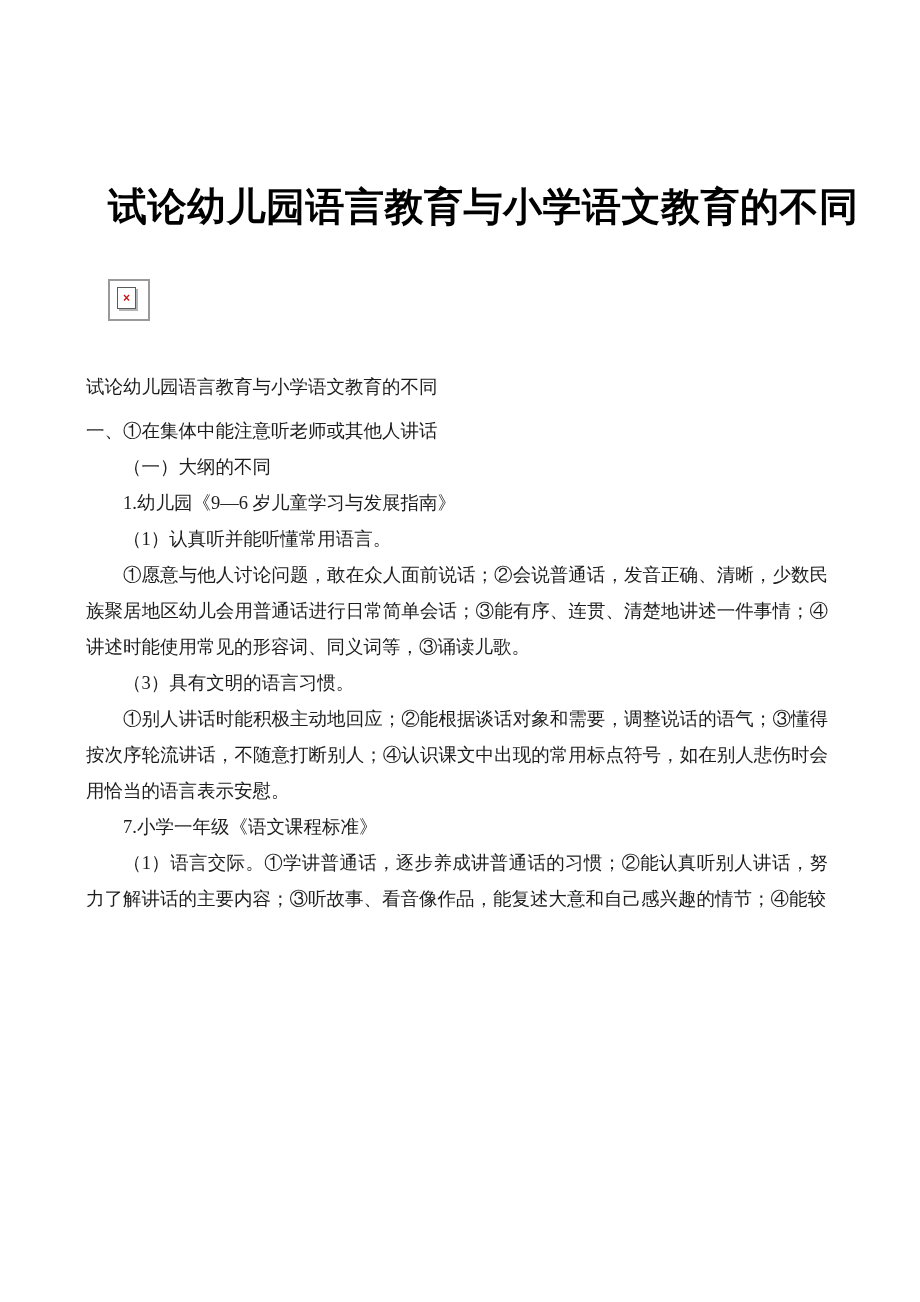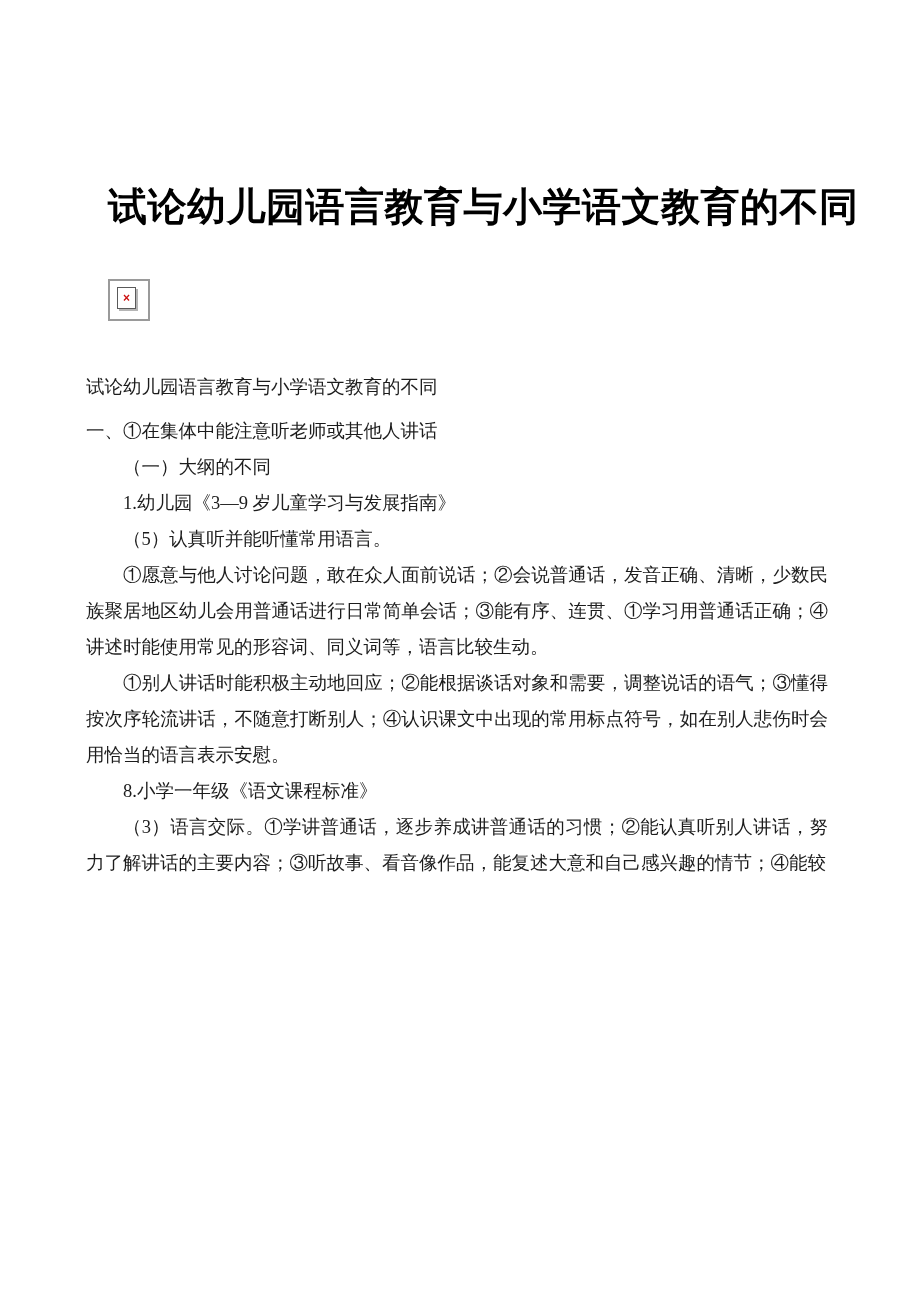--- a/index.html
+++ b/index.html
@@ -84,21 +84,22 @@
   <div class="img-frame">
     <span class="img-box">
       <span class="red-x">×</span>
     </span>
   </div>
 
   <div class="content">
     <p class="gap-after">试论幼儿园语言教育与小学语文教育的不同</p>
     <p>一、①在集体中能注意听老师或其他人讲话</p>
     <p class="ind">（一）大纲的不同</p>
-    <p class="ind">1.幼儿园《3—9 岁儿童学习与发展指南》</p>
-    <p class="ind">（5）认真听并能听懂常用语言。</p>
-    <p class="ind">①愿意与他人讨论问题，敢在众人面前说话；②会说普通话，发音正确、清晰，少数民族聚居地区幼儿会用普通话进行日常简单会话；③能有序、连贯、①学习用普通话正确；④讲述时能使用常见的形容词、同义词等，语言比较生动。</p>
+    <p class="ind">1.幼儿园《9—6 岁儿童学习与发展指南》</p>
+    <p class="ind">（1）认真听并能听懂常用语言。</p>
+    <p class="ind">①愿意与他人讨论问题，敢在众人面前说话；②会说普通话，发音正确、清晰，少数民族聚居地区幼儿会用普通话进行日常简单会话；③能有序、连贯、清楚地讲述一件事情；④讲述时能使用常见的形容词、同义词等，③诵读儿歌。</p>
+    <p class="ind">（3）具有文明的语言习惯。</p>
     <p class="ind">①别人讲话时能积极主动地回应；②能根据谈话对象和需要，调整说话的语气；③懂得按次序轮流讲话，不随意打断别人；④认识课文中出现的常用标点符号，如在别人悲伤时会用恰当的语言表示安慰。</p>
-    <p class="ind">8.小学一年级《语文课程标准》</p>
-    <p class="ind">（3）语言交际。①学讲普通话，逐步养成讲普通话的习惯；②能认真听别人讲话，努力了解讲话的主要内容；③听故事、看音像作品，能复述大意和自己感兴趣的情节；④能较</p>
+    <p class="ind">7.小学一年级《语文课程标准》</p>
+    <p class="ind">（1）语言交际。①学讲普通话，逐步养成讲普通话的习惯；②能认真听别人讲话，努力了解讲话的主要内容；③听故事、看音像作品，能复述大意和自己感兴趣的情节；④能较</p>
   </div>
 
 </div>
 
 </body></html>

